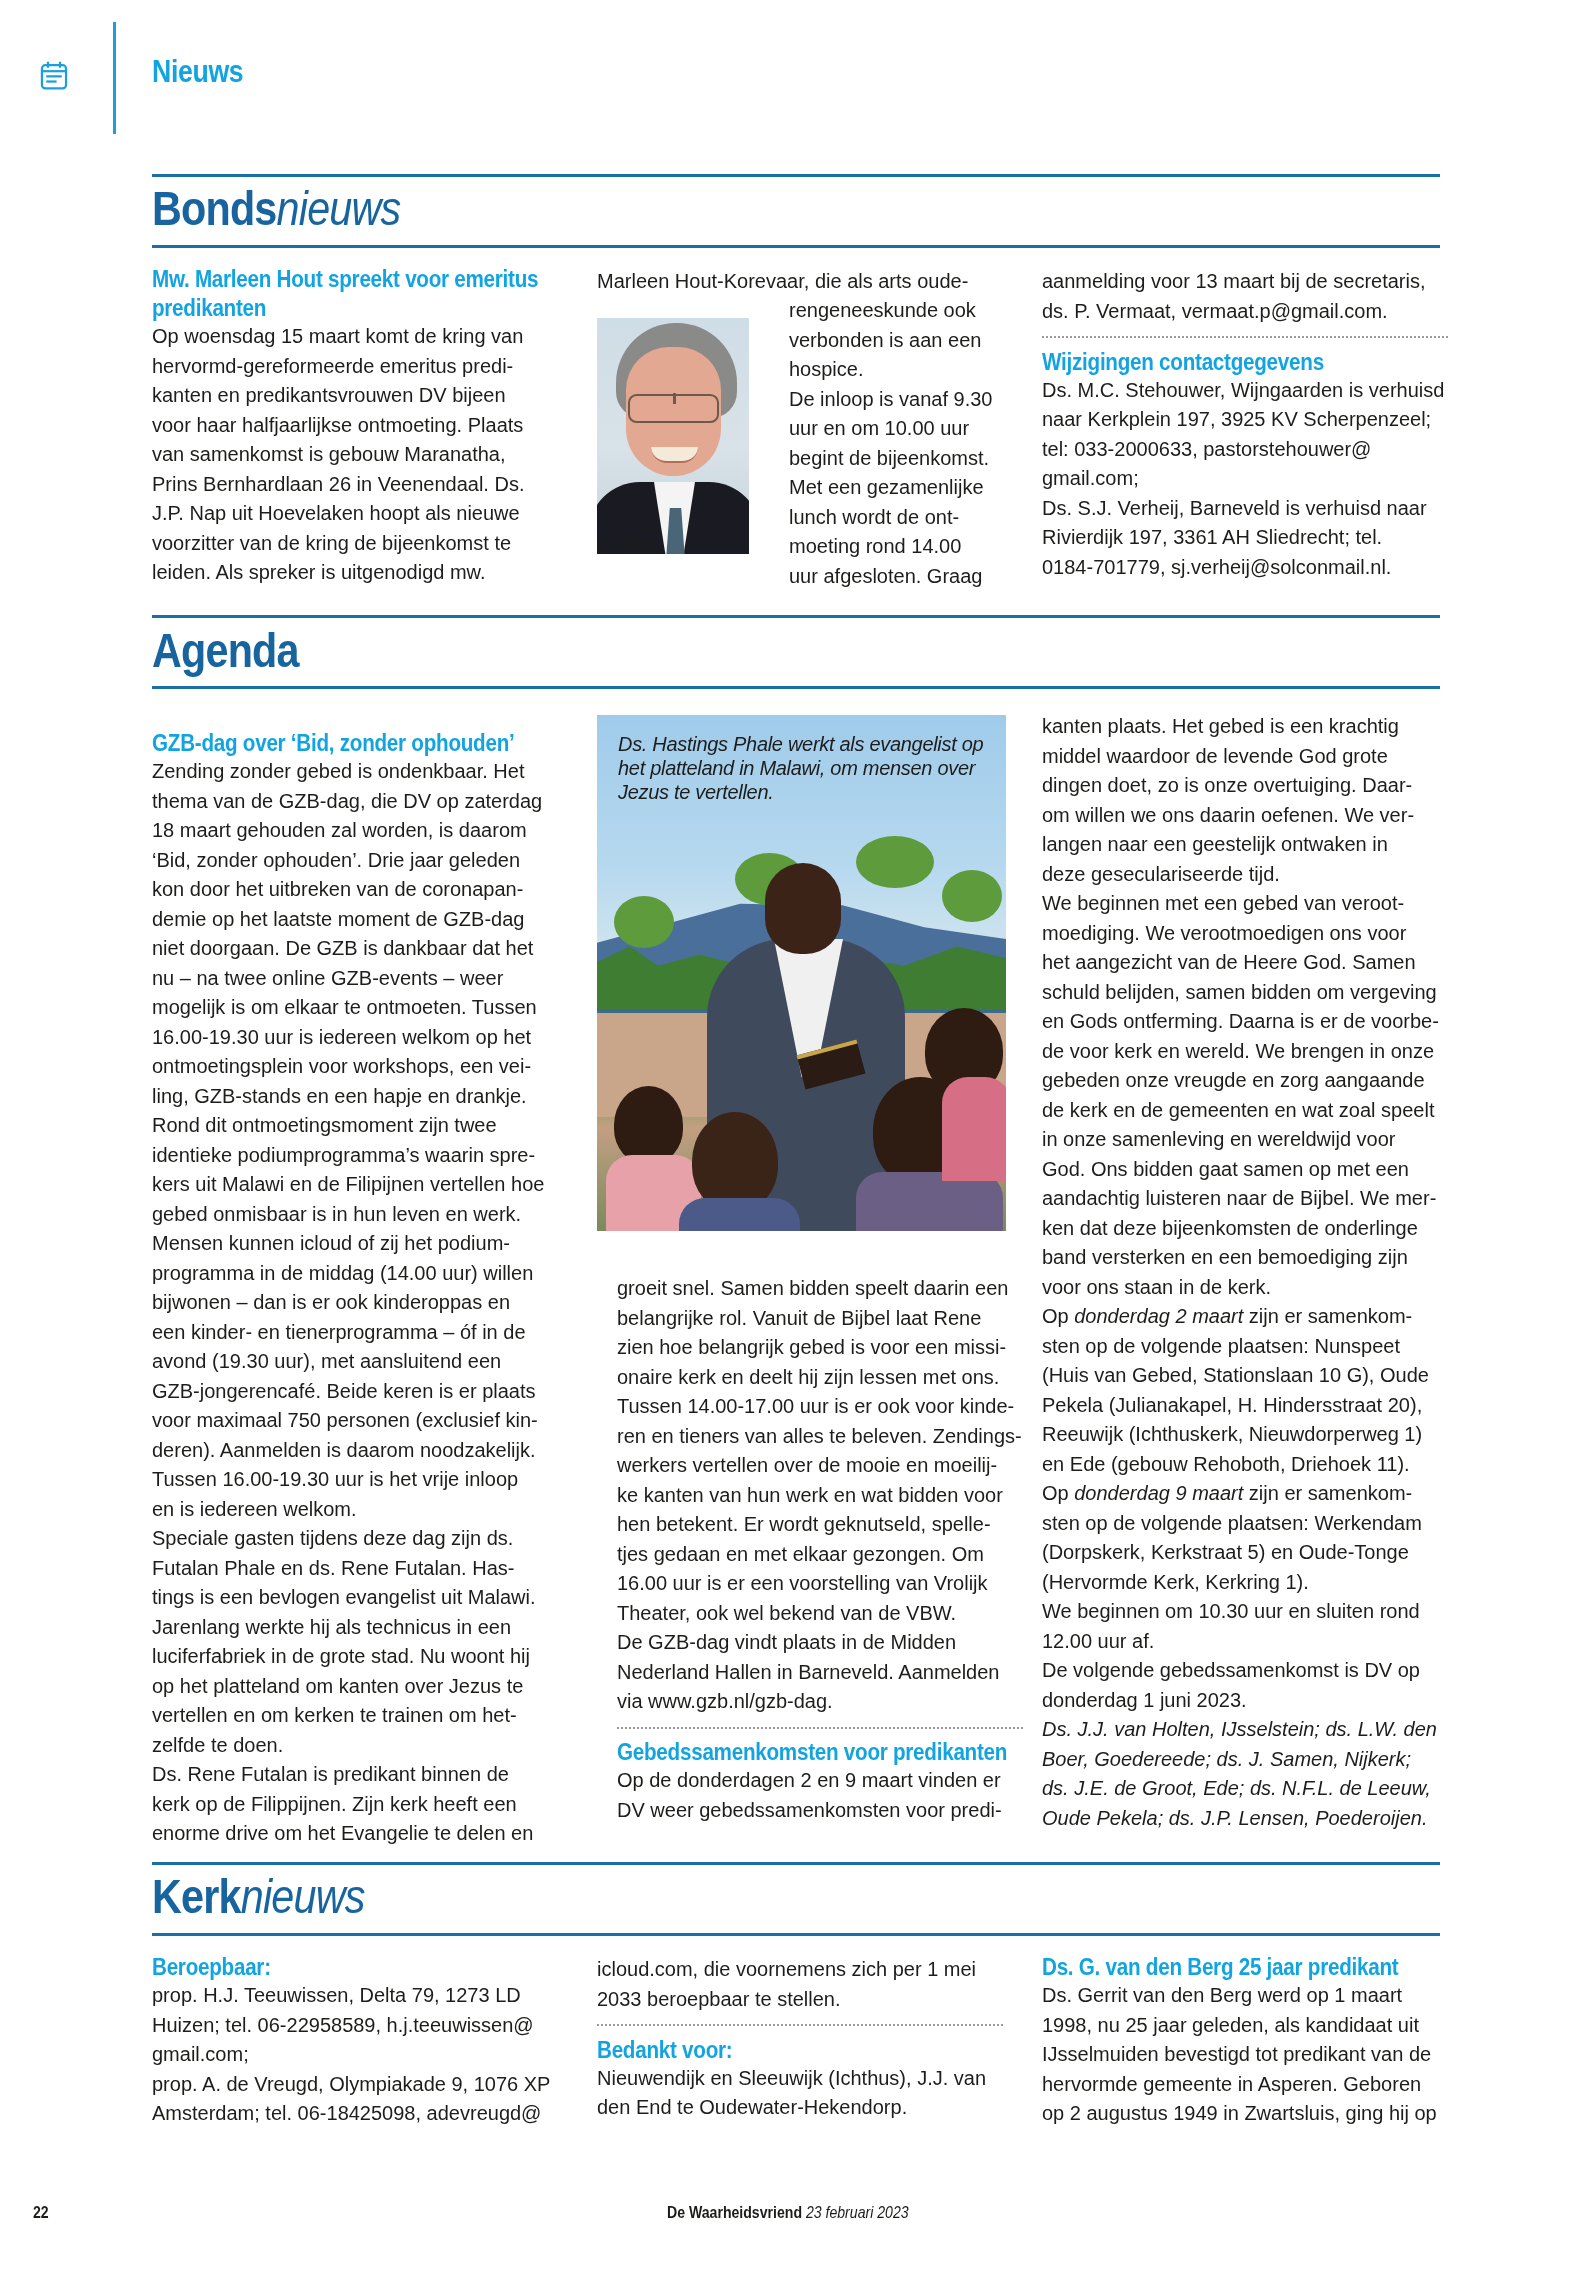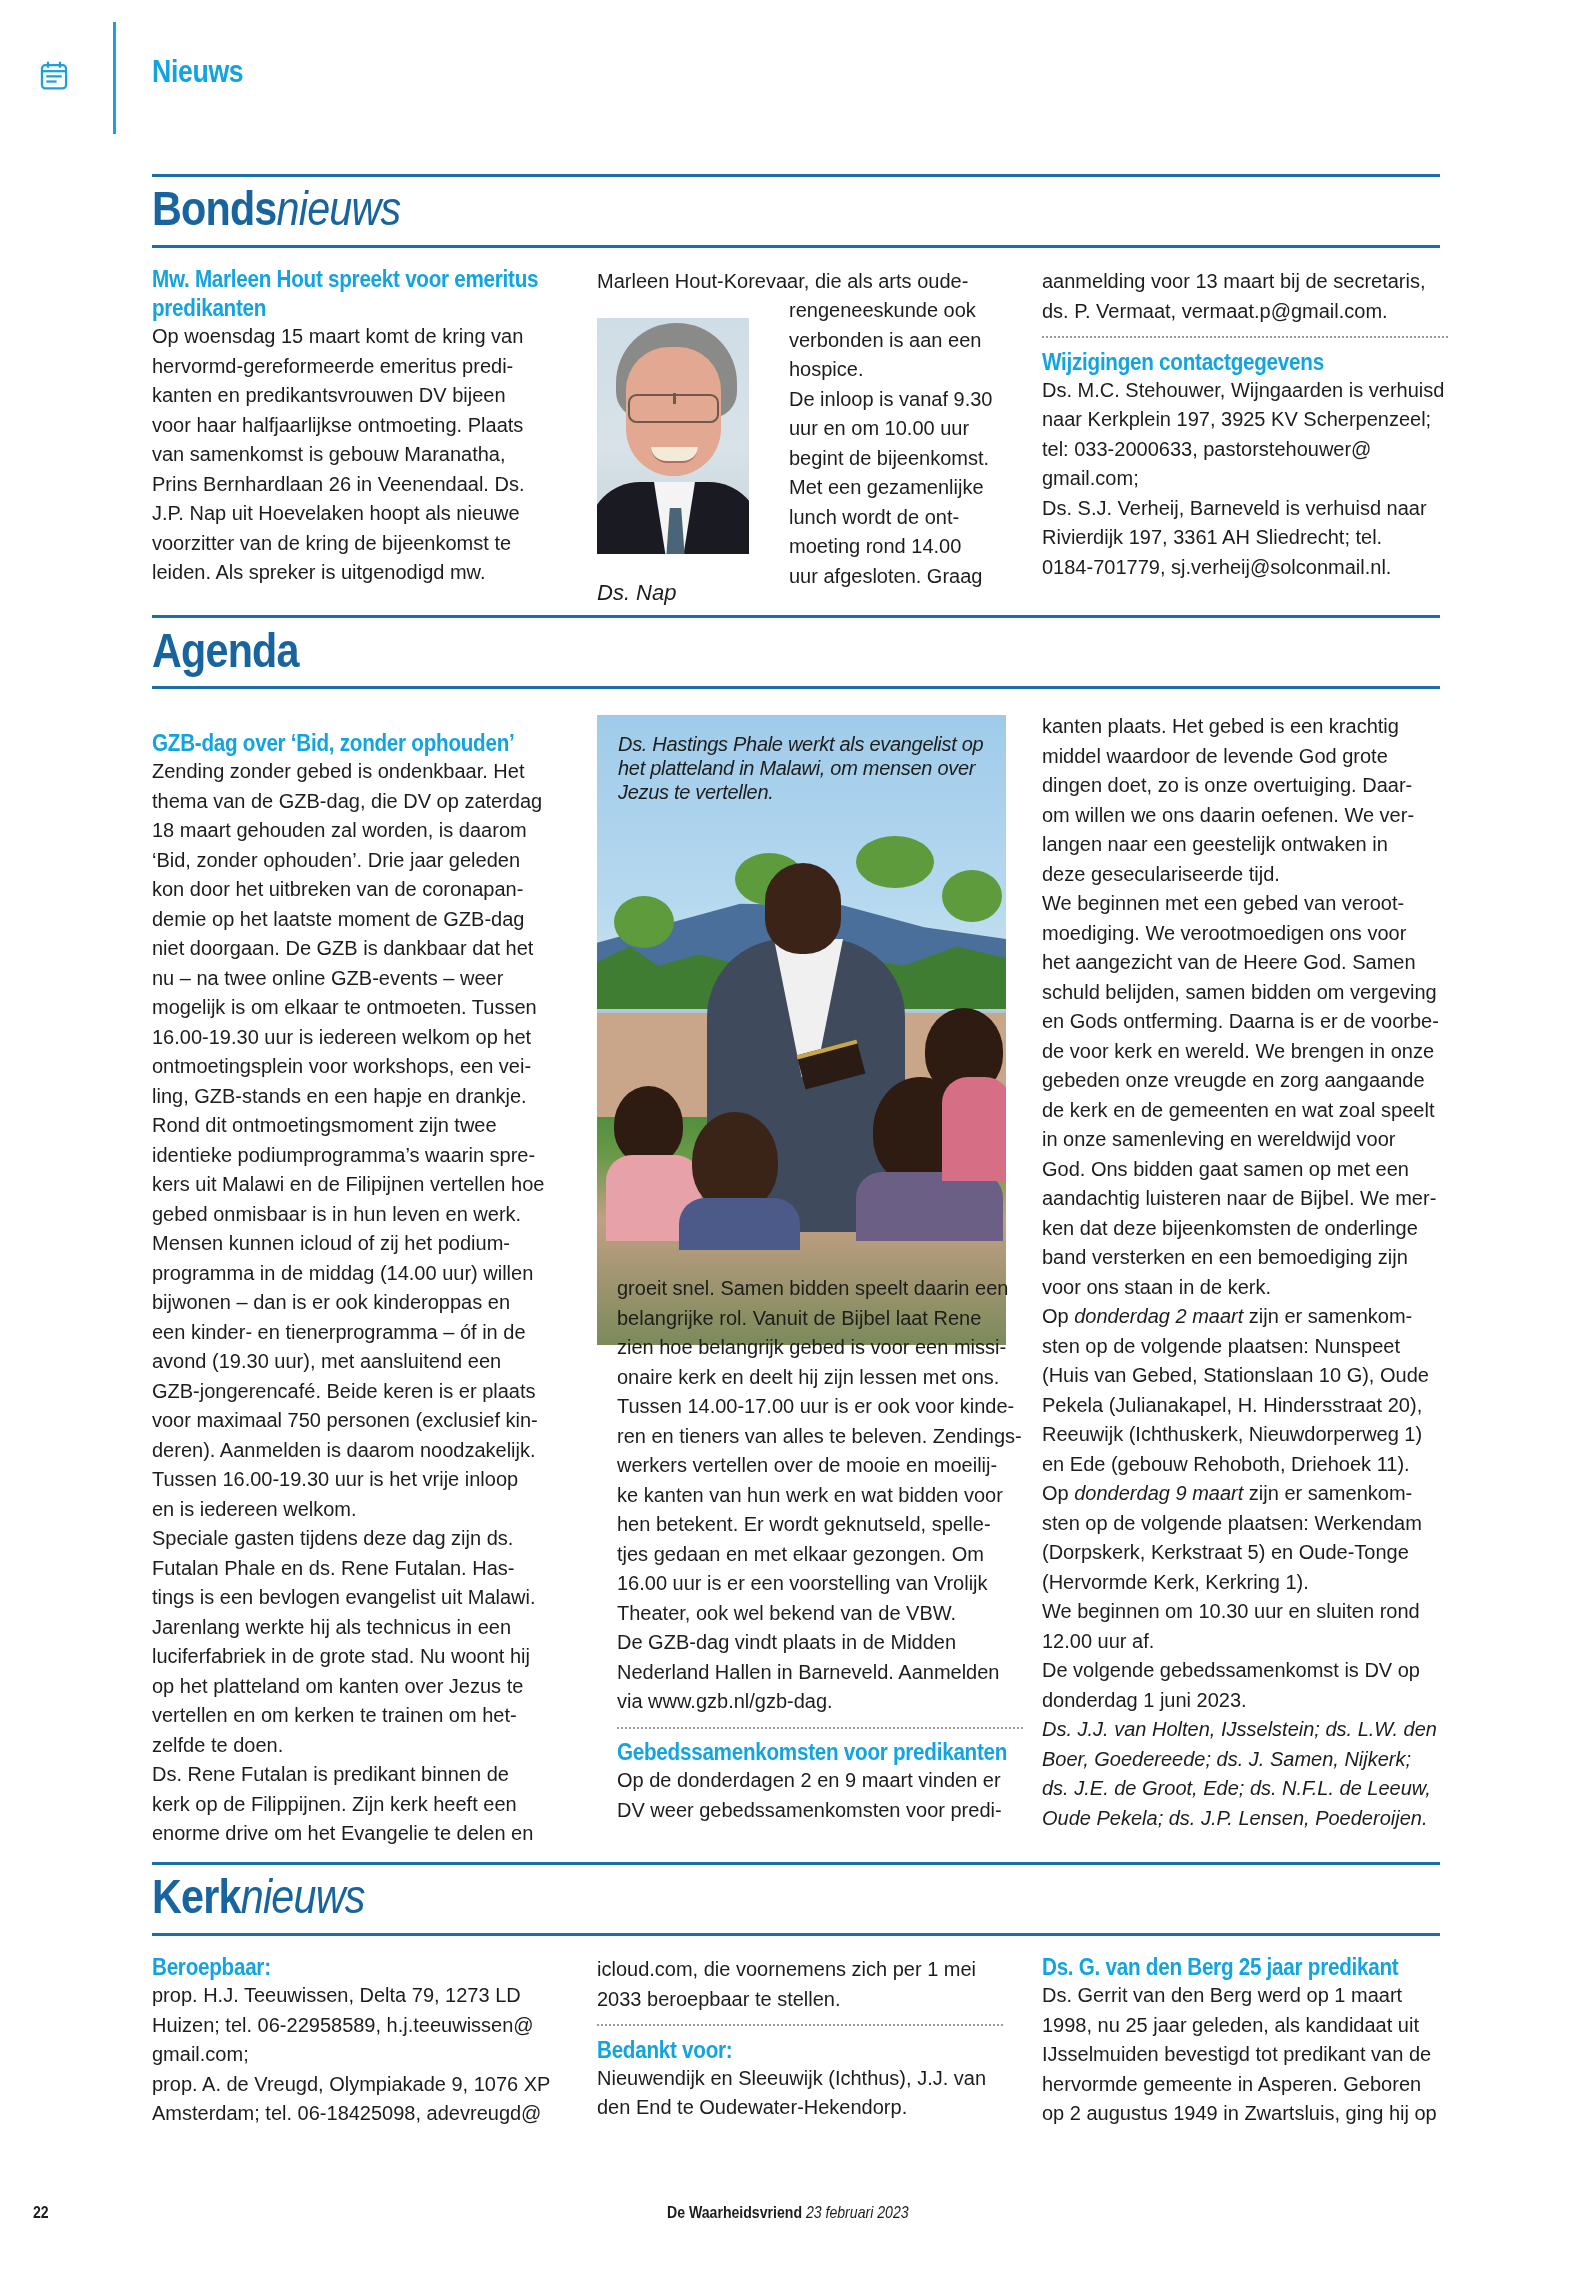--- a/index.html
+++ b/index.html
@@ -28,24 +28,24 @@
   
   .nap-photo { left: 597px; top: 318px; width: 152px; height: 236px; background: linear-gradient(180deg, #cfdde6 0%, #d8e2e8 55%, #c6d2da 100%); overflow: hidden; }
   .nap-photo .hair { position: absolute; left: 19px; top: 5.2px; width: 121px; height: 95px; border-radius: 60px 60px 26px 26px; background: #8a8a88; }
   .nap-photo .face { position: absolute; left: 29px; top: 29px; width: 95px; height: 129px; border-radius: 47px 47px 52px 52px; background: #e2a892; }
   .nap-photo .glasses { position: absolute; left: 31px; top: 76px; width: 91px; height: 29px; border: 2.6px solid #6d5a4c; border-radius: 8.6px; }
   .nap-photo .glasses:after { content: ""; position: absolute; left: 43px; top: -2.6px; width: 2.6px; height: 10.4px; background: #6d5a4c; }
   .nap-photo .mouth { position: absolute; left: 54px; top: 129px; width: 47px; height: 15.5px; border-radius: 0 0 23px 23px; background: #f3ead7; border-bottom: 2.6px solid #b56b5e; }
   .nap-photo .suit { position: absolute; left: -8.6px; top: 164px; width: 173px; height: 86px; border-radius: 52px 52px 0 0; background: #1a1a22; }
   .nap-photo .shirt { position: absolute; left: 57px; top: 164px; width: 41px; height: 78px; background: #f4f4f4; clip-path: polygon(0 0,100% 0, 70% 100%, 30% 100%); }
   .nap-photo .tie { position: absolute; left: 69px; top: 190px; width: 19px; height: 52px; background: #4a6478; clip-path: polygon(20% 0,80% 0,100% 100%,0 100%); }
-  .nap-caption { left: 597px; top: 580px; font-size: 22px; font-style: italic; }
-
-  
-  .malawi-photo { left: 597px; top: 715px; width: 409px; height: 630px; overflow: hidden;
+  .nap-caption { left: 597px; top: 537px; font-size: 16px; font-style: italic; }
+
+  
+  .malawi-photo { left: 597px; top: 715px; width: 409px; height: 516px; overflow: hidden;
     background: linear-gradient(180deg, #9fcbea 0%, #b7d9ef 30%, #cfe4ee 45%, #5d7fa6 52%, #3d6990 57%, #4b8a3d 62%, #6a9a48 70%, #c29f83 80%, #7b8a5b 100%); }
   .malawi-photo .mountain { position: absolute; left: 0; top: 181px; width: 409px; height: 78px; background: #4a6f9a; clip-path: polygon(0 60%, 35% 10%, 60% 12%, 80% 40%, 100% 55%, 100% 100%, 0 100%); }
   .malawi-photo .trees { position: absolute; left: 0; top: 216px; width: 409px; height: 78px; background: #3e7d32; clip-path: polygon(0 40%, 8% 20%, 15% 45%, 25% 30%, 40% 50%, 60% 30%, 75% 45%, 88% 20%, 100% 35%, 100% 100%, 0 100%); }
   .malawi-photo .palm { position: absolute; width: 60px; height: 52px; border-radius: 50%; background: #5d9b3c; }
   .malawi-photo .ground { position: absolute; left: 0; top: 298px; width: 409px; height: 104px; background: #c9a58a; }
   .malawi-photo .man-suit { position: absolute; left: 110px; top: 224px; width: 198px; height: 293px; border-radius: 78px 78px 0 0; background: #3f4a5c; }
   .malawi-photo .man-shirt { position: absolute; left: 177px; top: 224px; width: 69px; height: 138px; background: #f0f0f0; clip-path: polygon(0 0,100% 0,60% 100%,40% 100%); }
   .malawi-photo .man-head { position: absolute; left: 168px; top: 148px; width: 76px; height: 91px; border-radius: 38px 38px 35px 35px; background: #3b2417; }
   .malawi-photo .bible { position: absolute; left: 203px; top: 332px; width: 62px; height: 35px; background: #2a1c14; border-top: 4.3px solid #c9a64a; transform: rotate(-15deg); }
   .malawi-photo .kid { position: absolute; border-radius: 50% 50% 45% 45%; background: #2e1b12; }

